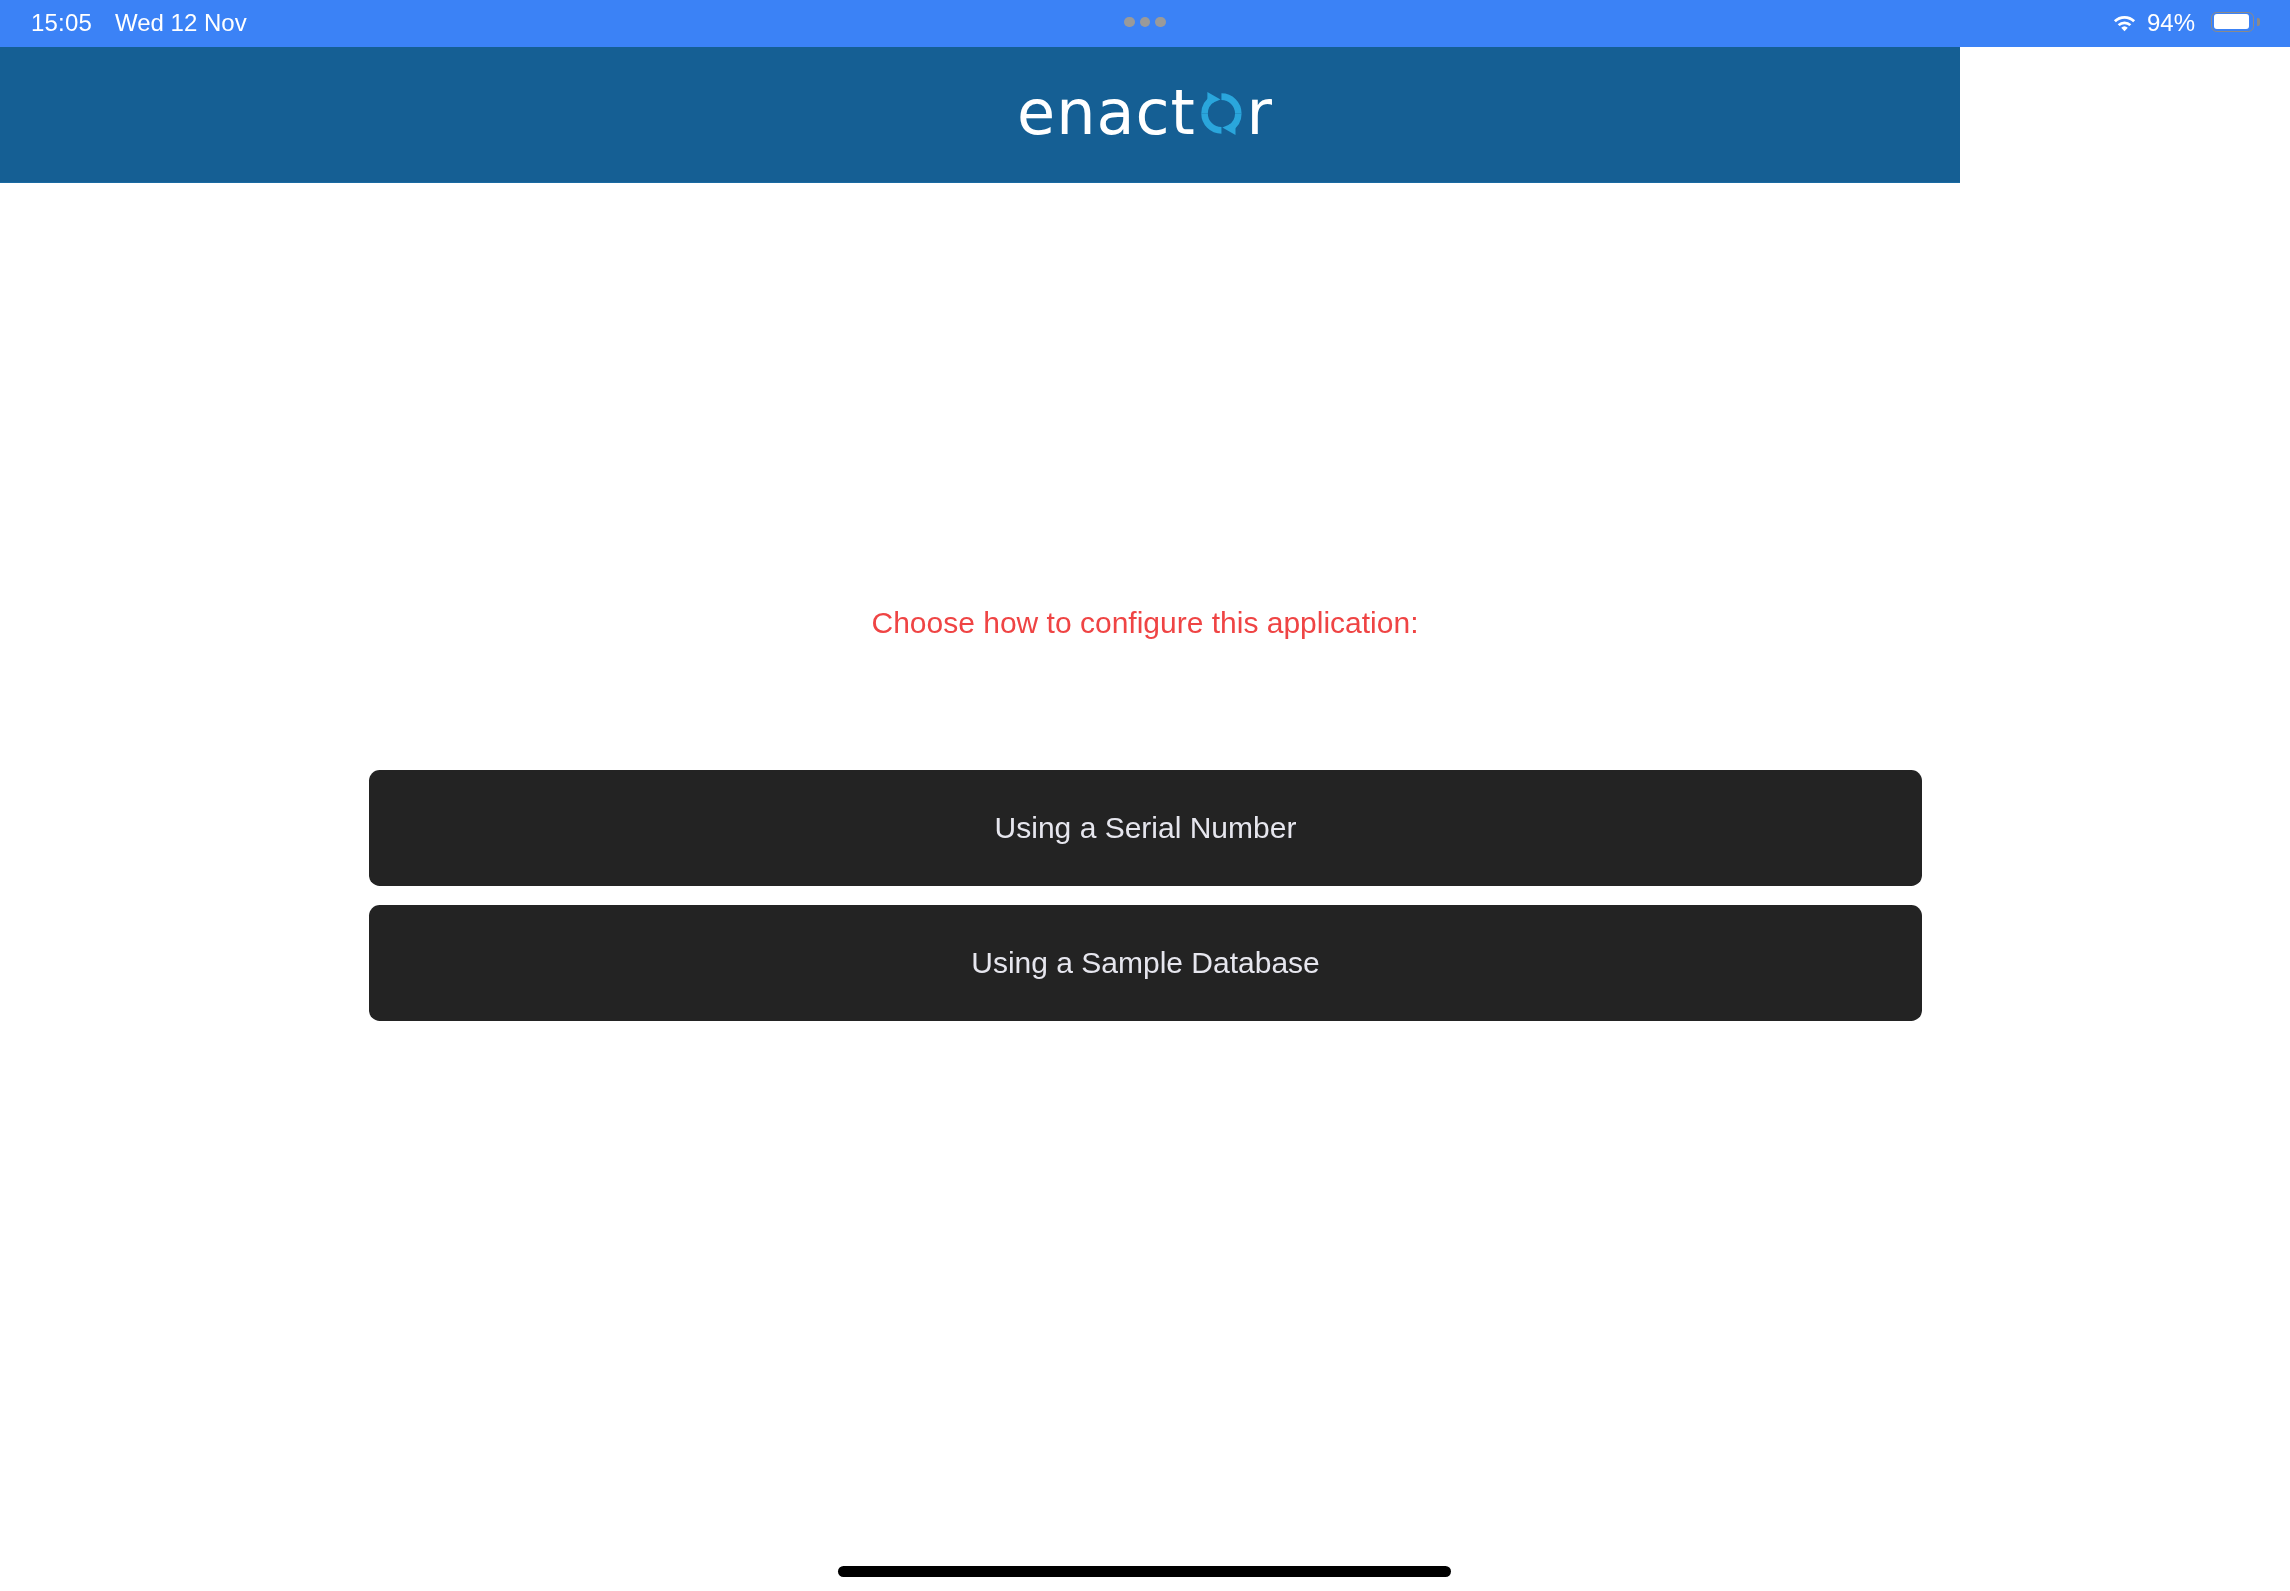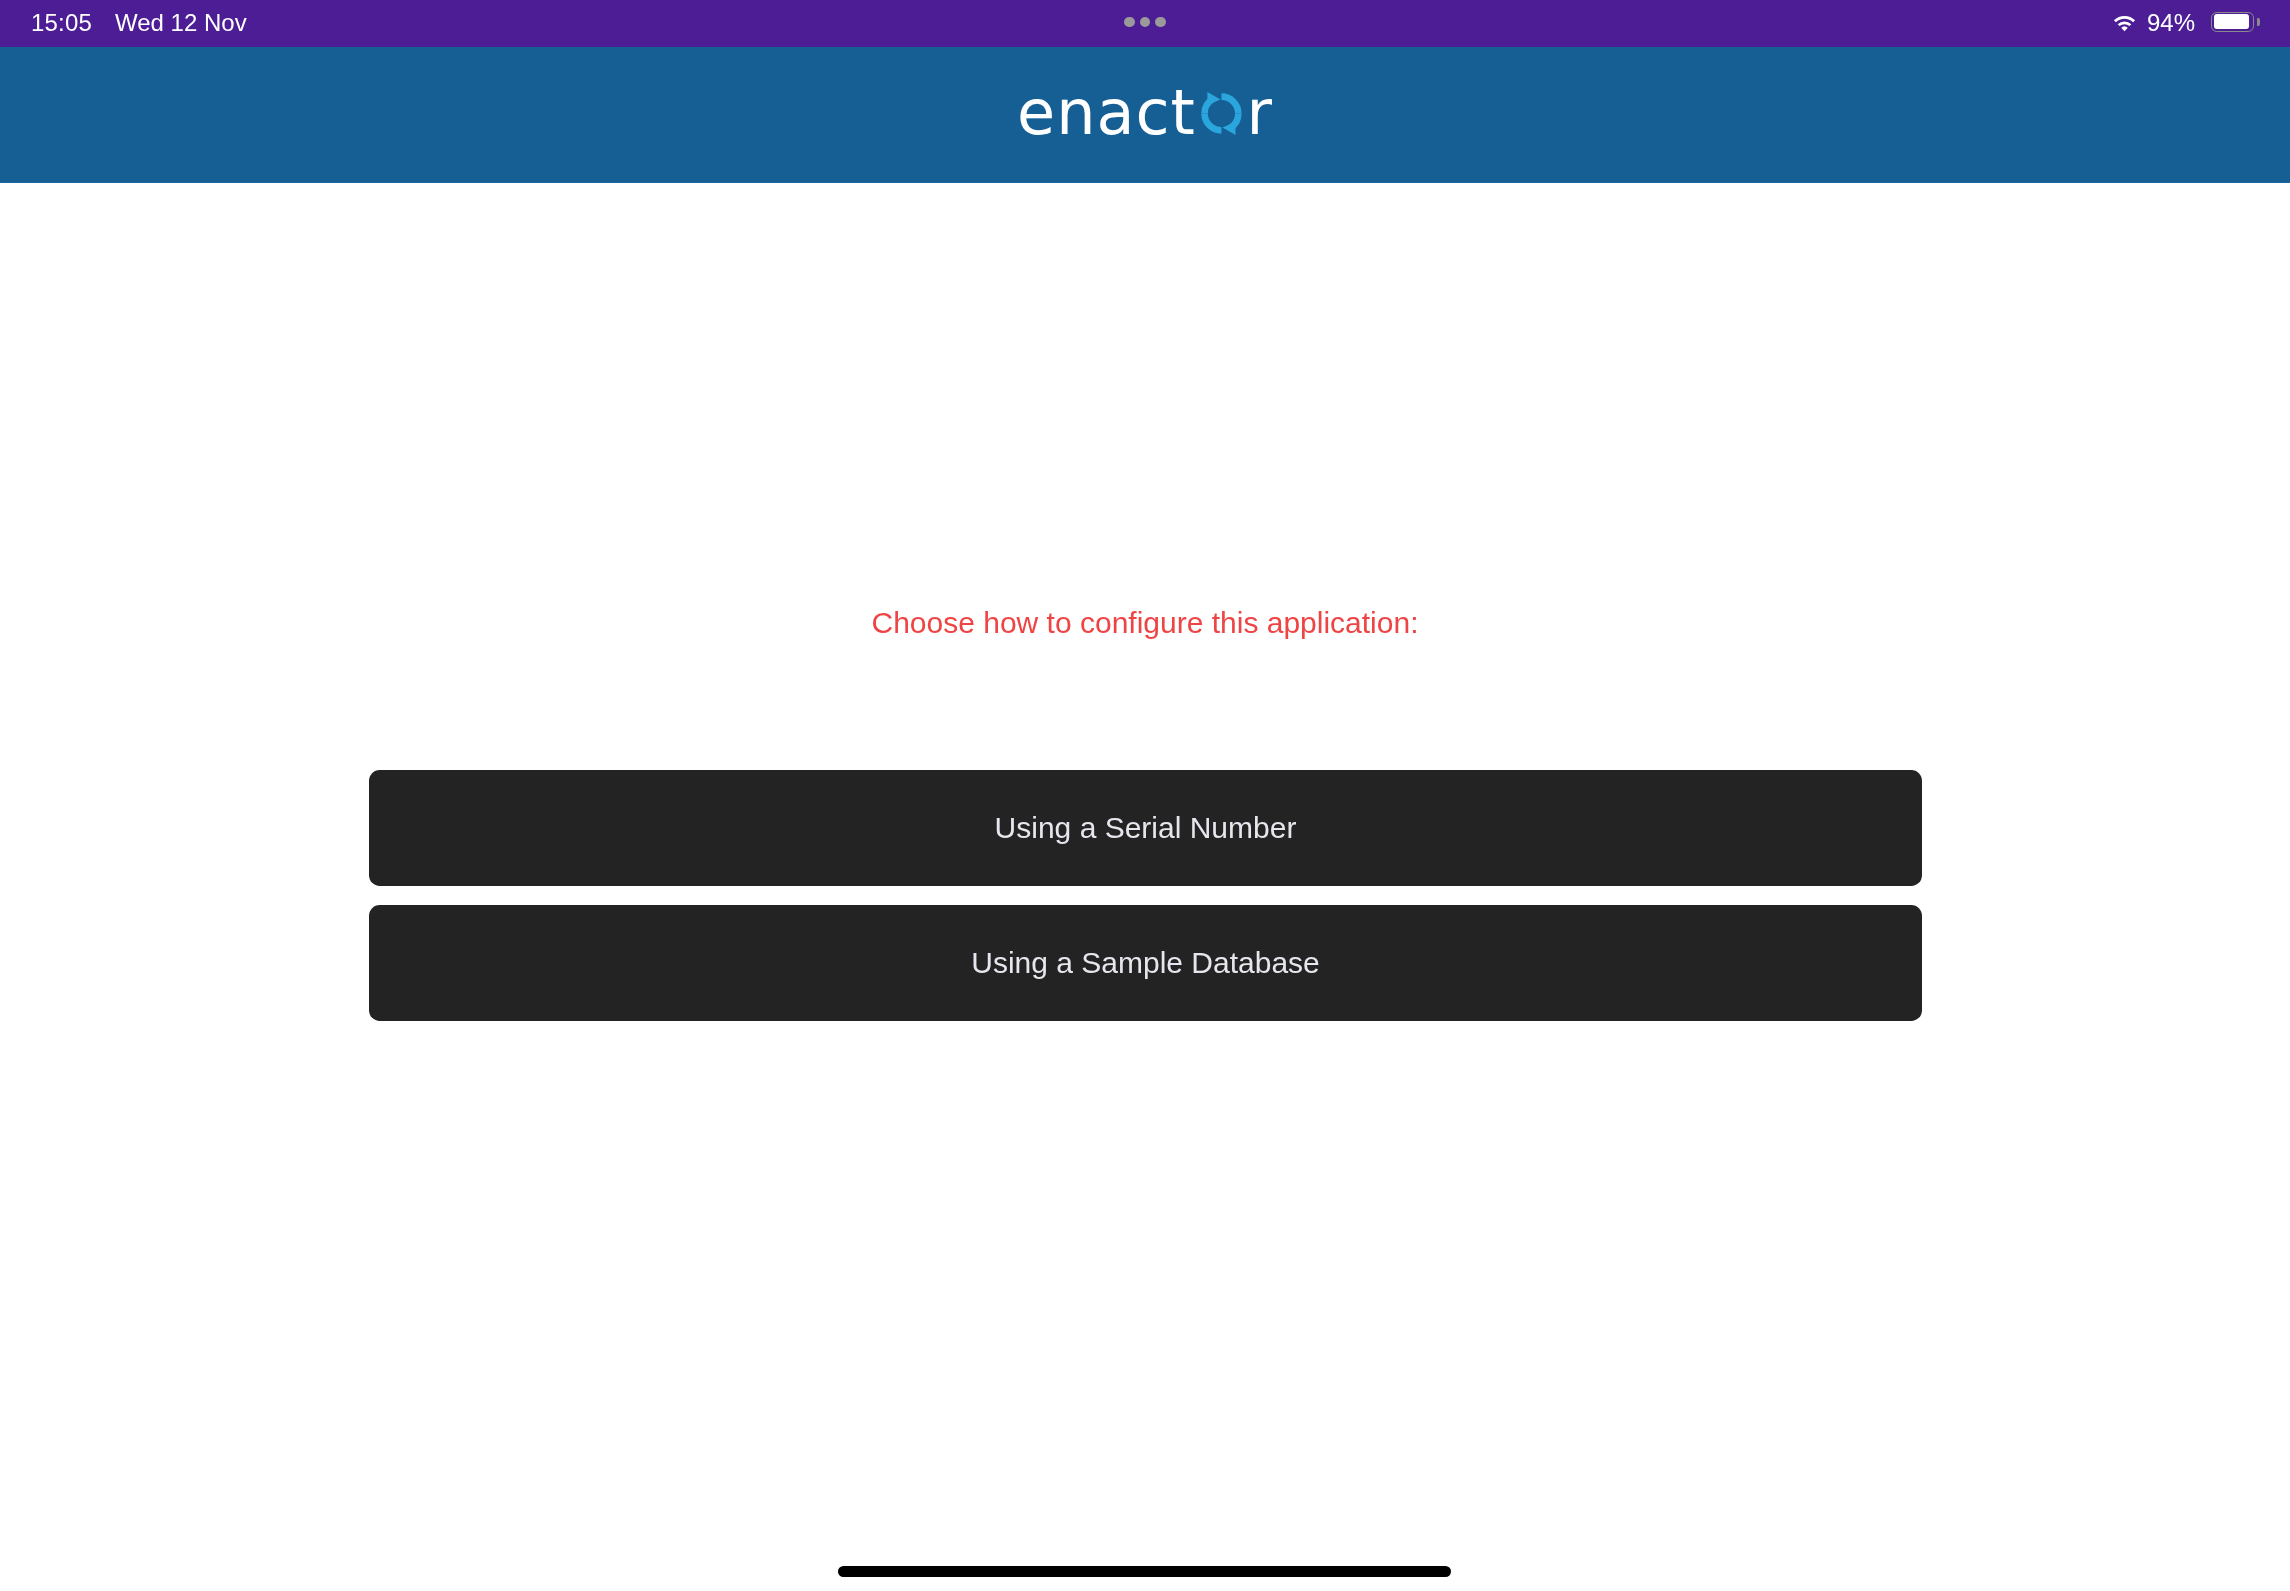--- a/index.html
+++ b/index.html
@@ -7,21 +7,21 @@
     width: 2290px; height: 1591px;
     background: #ffffff;
     overflow: hidden;
     font-family: "Liberation Sans", sans-serif;
   }
   .screen { position: relative; width: 2290px; height: 1591px; }
 
   
   .status-bar {
     position: absolute; left: 0; top: 0; width: 2290px; height: 47px;
-    background: #4c1d95; color: #ffffff;
+    background: #3b82f6; color: #ffffff;
   }
   .status-time {
     position: absolute; left: 31px; top: 8.7px;
     font-size: 24px; letter-spacing: 0.2px;
   }
   .status-date {
     position: absolute; left: 115px; top: 8.7px;
     font-size: 24px;
   }
   .multitask-dots {
@@ -41,21 +41,21 @@
     position: absolute; left: 1.9px; top: 1.9px; width: 35px; height: 14.6px;
     background: #ffffff; border-radius: 2.9px;
   }
   .battery-nub {
     position: absolute; left: 2257px; top: 18.4px; width: 2.9px; height: 7.8px;
     background: #8a8a8a; border-radius: 0 1.9px 1.9px 0;
   }
 
   
   .app-header {
-    position: absolute; left: 0; top: 47px; width: 2290px; height: 136px;
+    position: absolute; left: 0; top: 47px; width: 1960px; height: 136px;
     background: #155f94;
     border-bottom: 1.9px solid #1a6aa2;
     box-sizing: border-box;
   }
   .logo {
     position: absolute; left: 1017px; top: 27px; width: 256px; height: 78px;
     display: flex; align-items: center;
   }
   .logo-text {
     font-family: "DejaVu Sans", sans-serif;

